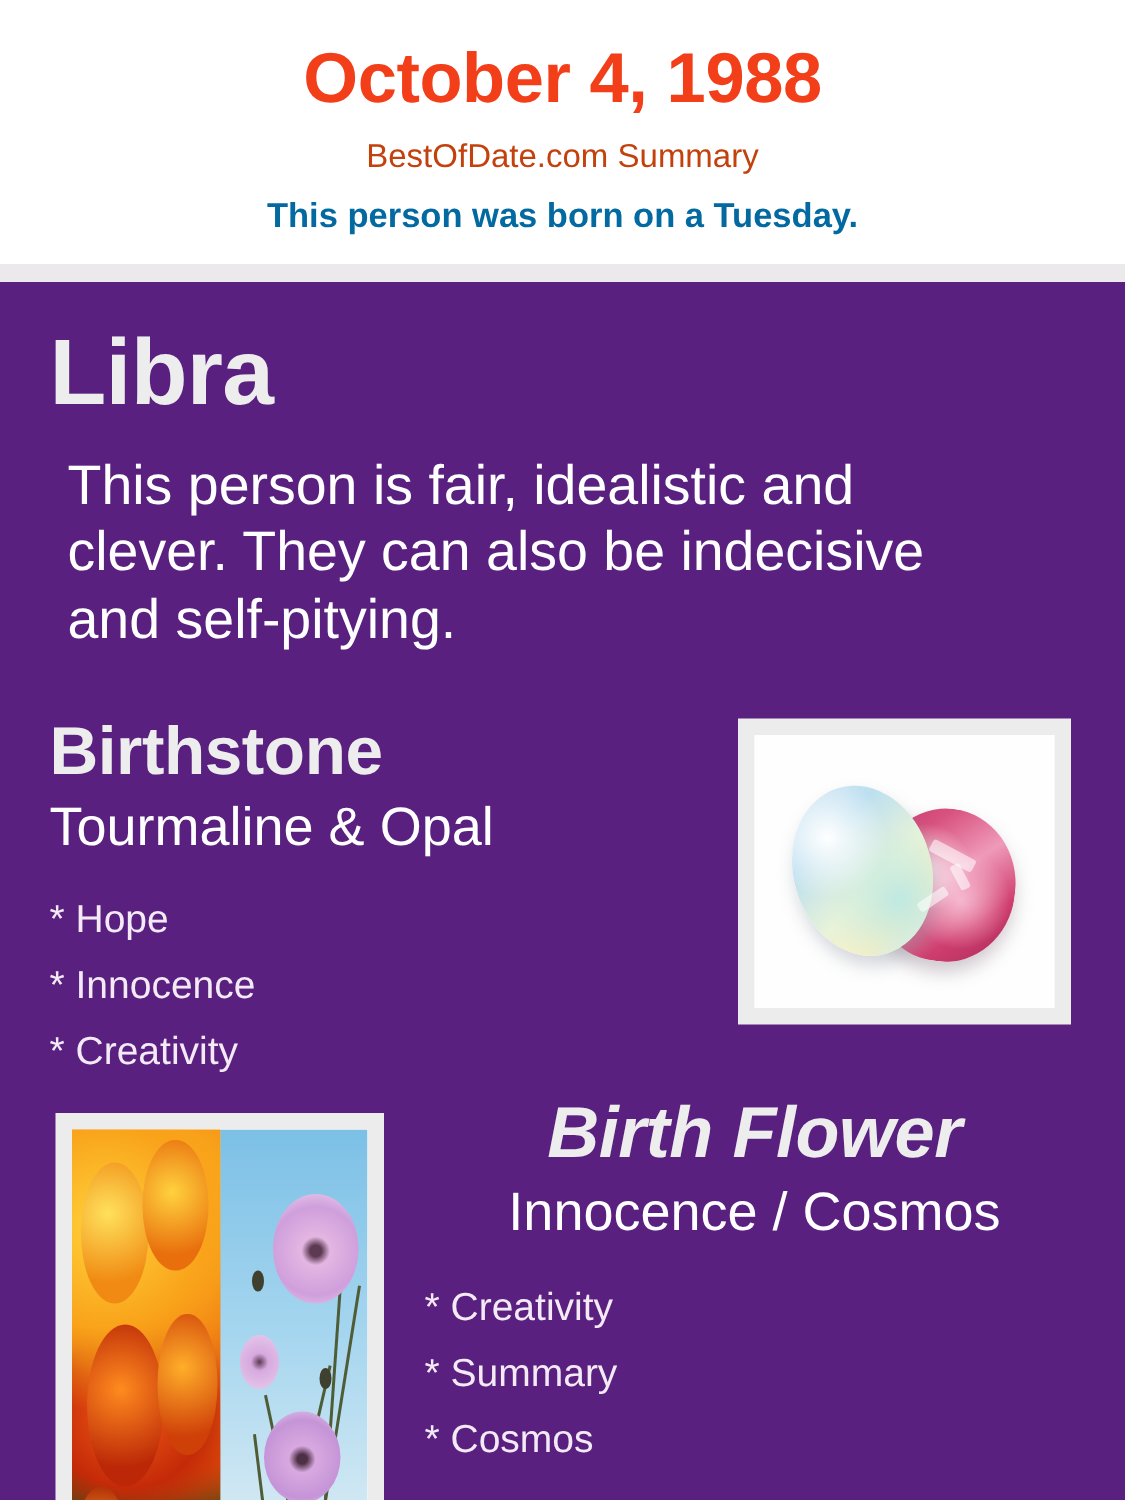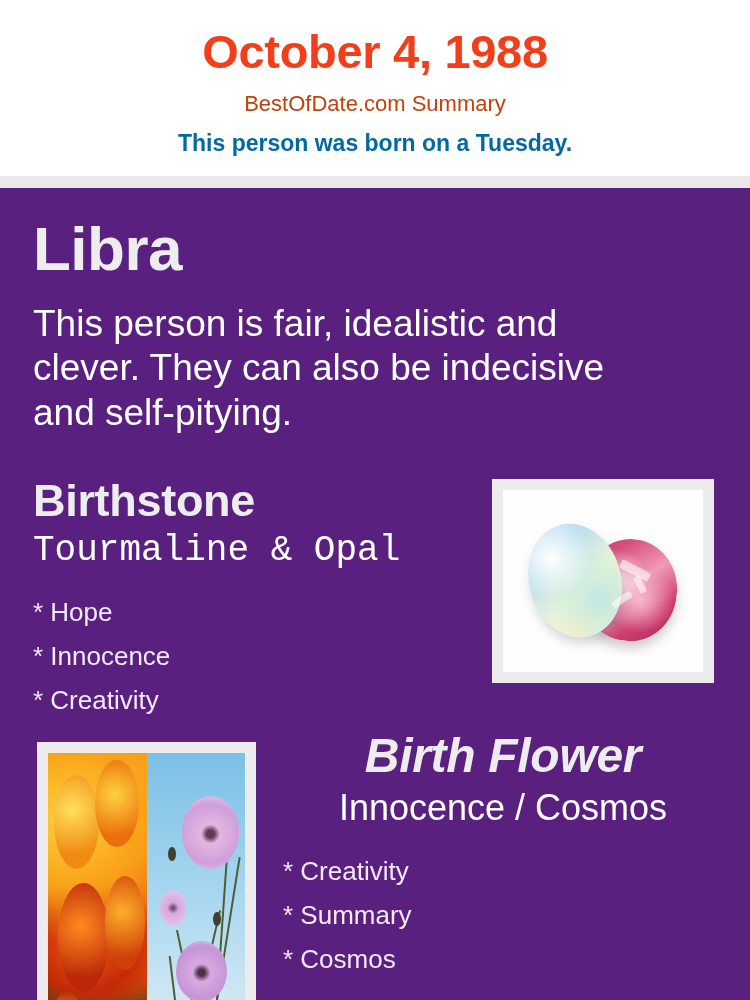--- a/index.html
+++ b/index.html
@@ -93,20 +93,21 @@
     letter-spacing: -0.5px;
   }
 
   .zodiac-desc {
     color: #FFFFFF;
     font-size: 37px;
     font-weight: normal;
     line-height: 1.2;
     padding-top: 22px;
     width: 580px;
+    margin-left: 12px;
   }
 
   
   .birthstone {
     position: absolute;
     left: 33px;
     top: 290px;
     width: 440px;
   }
 
@@ -117,21 +118,20 @@
     line-height: 1;
     letter-spacing: -0.3px;
   }
 
   .section-sub {
     color: #FFFFFF;
     font-size: 36px;
     font-weight: normal;
     line-height: 1;
     padding-top: 10px;
-    font-family: Liberation Mono, monospace;
   }
 
   .trait-list {
     list-style: none;
     padding-top: 12px;
   }
 
   .trait-item {
     color: #F3EAF6;
     font-size: 26px;

